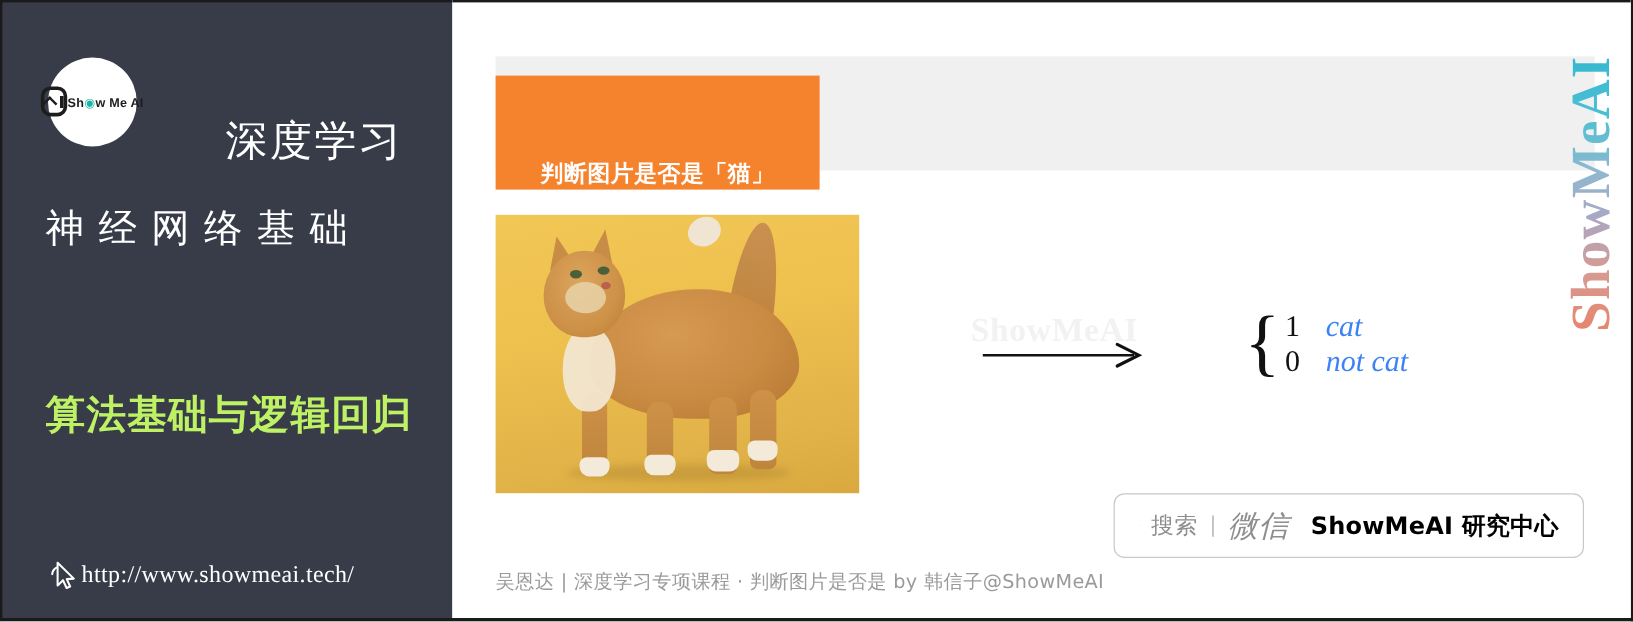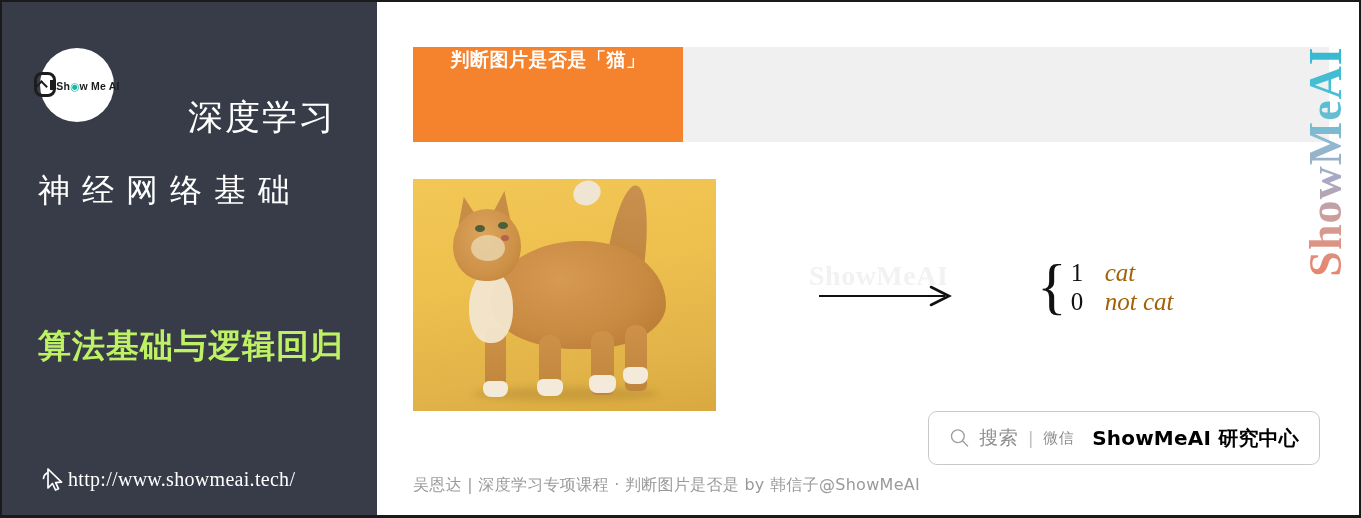--- a/index.html
+++ b/index.html
@@ -136,25 +136,25 @@
 
   
   #header-band {
     position: absolute;
     left: 36px; top: 45px;
     width: 916px; height: 95px;
     background: #f0f0f0;
   }
   #header-tag {
     position: absolute;
-    left: 0; top: 0;
+    left: 0; top: 16px;
     width: 270px; height: 95px;
     background: #f5822c;
     display: flex;
-    align-items: flex-start;
+    align-items: flex-end;
     justify-content: center;
   }
   #header-tag-label {
     font-size: 19px;
     font-weight: bold;
     color: #ffffff;
     letter-spacing: .5px;
     white-space: nowrap;
     font-family: "DejaVu Sans", "Liberation Sans", sans-serif;
   }
@@ -350,21 +350,21 @@
     line-height: 1.08;
   }
   .math-num {
     font-size: 25px;
     color: #111111;
     min-width: 14px;
   }
   .math-lbl {
     font-size: 25px;
     font-style: italic;
-    color: #a16207;
+    color: #3b82f6;
     white-space: nowrap;
   }
 
   
   #search-pill {
     position: absolute;
     left: 551px; top: 409px;
     width: 392px; height: 54px;
     border: 1.6px solid #c9c9c9;
     border-radius: 9px;
@@ -380,25 +380,26 @@
     white-space: nowrap;
     letter-spacing: .5px;
     font-family: "DejaVu Sans", "Liberation Sans", sans-serif;
   }
   #search-divider {
     color: #c2c2c2;
     font-size: 19px;
     margin: 0 1px;
   }
   #search-channel {
-    font-size: 15px;
+    font-size: 25px;
     color: #8e8e8e;
     white-space: nowrap;
     letter-spacing: .5px;
     font-family: "DejaVu Sans", "Liberation Sans", sans-serif;
+    font-style: italic;
   }
   #search-brand {
     font-size: 20px;
     font-weight: bold;
     color: #000000;
     white-space: nowrap;
     margin-left: 9px;
     letter-spacing: .2px;
     font-family: "DejaVu Sans", "Liberation Sans", sans-serif;
   }

